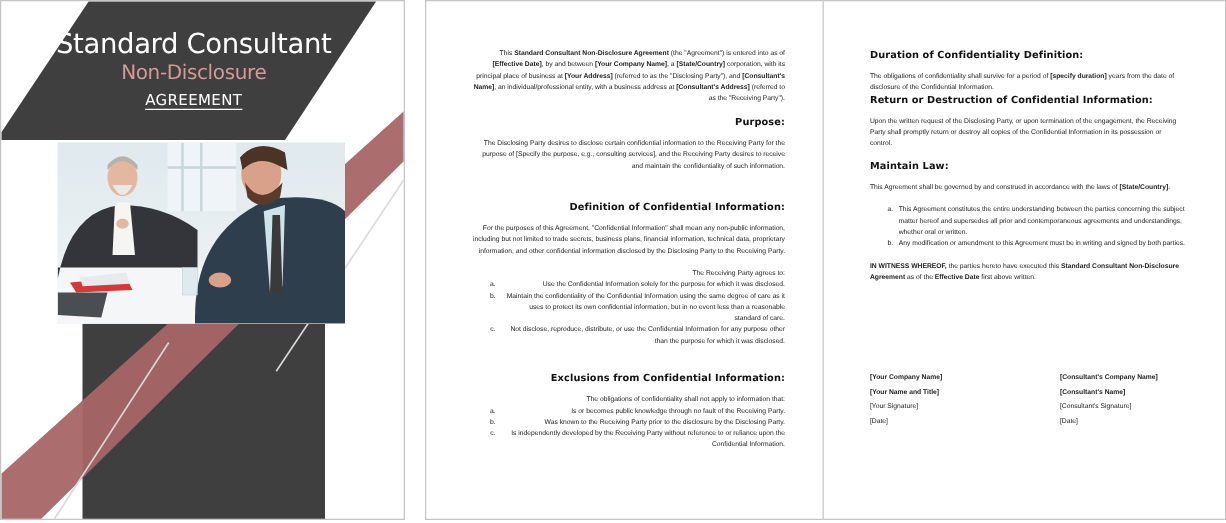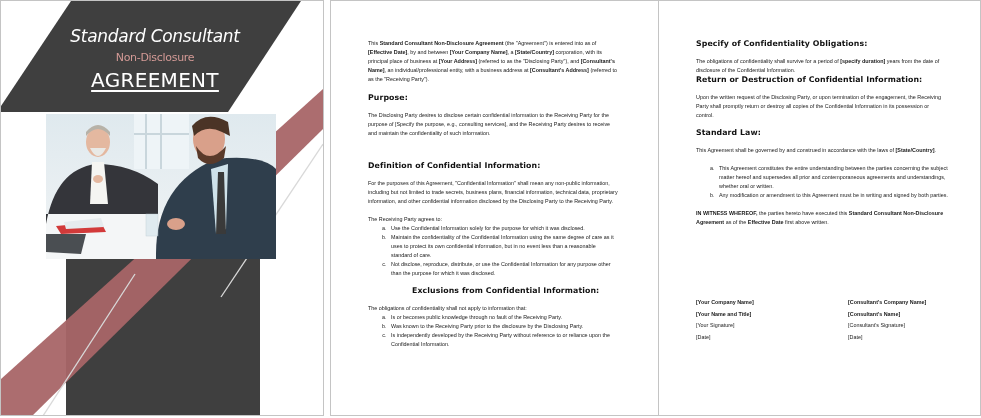--- a/index.html
+++ b/index.html
@@ -1,27 +1,27 @@
 <!DOCTYPE html>
 <html><head>
 <meta charset="utf-8">
 <style>
   html, body { margin:0; padding:0; }
   body { width:981px; height:418px; background:#ffffff; position:relative; overflow:hidden; font-family:"Liberation Sans", sans-serif; }
   .page { position:absolute; top:0; height:416px; background:#fff; border:1px solid #c4c4c4; overflow:hidden; box-sizing:border-box; }
   #p1 { left:0; width:324px; }
-  #p2 { left:330px; width:379px; }
+  #p2 { left:340px; width:379px;text-align:right; }
   #p3 { left:658px; width:323px; }
 
   
   .cover-svg { position:absolute; left:0; top:0; width:324px; height:418px; }
   .cover-title { position:absolute; left:40px; top:24px; width:228px; text-align:center; font-family:"DejaVu Sans", sans-serif; line-height:22px; }
-  .ct1 { color:#ffffff; font-size:17px; letter-spacing:-0.3px;font-style:italic; }
-  .ct2 { color:#d49a96; font-size:11px; letter-spacing:-0.3px; }
-  .ct3 { color:#ffffff; font-size:20px; text-decoration:underline; text-underline-offset:3px; letter-spacing:0.3px; }
+  .ct1 { color:#ffffff; font-size:22px; letter-spacing:-0.3px; }
+  .ct2 { color:#d49a96; font-size:16px; letter-spacing:-0.3px; }
+  .ct3 { color:#ffffff; font-size:12px; text-decoration:underline; text-underline-offset:3px; letter-spacing:0.3px; }
   .photo { position:absolute; left:45px; top:113px; width:230px; height:145px; overflow:hidden; background:linear-gradient(180deg,#dfe9ee 0%,#e9eff2 55%,#f3f5f6 100%); }
 
   
   .content { position:absolute; left:37px; top:38px; width:250px; color:#1a1a1a; }
   #p3 .content { top:38px; left:37px; width:252px; }
   .para { font-size:5.4px; line-height:9px; margin:0; }
   .para b { font-weight:bold; }
   .h { font-family:"DejaVu Sans", sans-serif; font-weight:bold; font-size:7.8px; margin:0; color:#111; letter-spacing:0.1px; }
   ol.list { margin:0; padding-left:20px; font-size:5.4px; line-height:9px; list-style:lower-alpha; }
   ol.list li { padding-left:3px; }
@@ -95,39 +95,39 @@
     <p class="h" style="margin-top:23px;">Definition of Confidential Information:</p>
     <p class="para" style="margin-top:9px;">For the purposes of this Agreement, "Confidential Information" shall mean any non-public information, including but not limited to trade secrets, business plans, financial information, technical data, proprietary information, and other confidential information disclosed by the Disclosing Party to the Receiving Party.</p>
 
     <p class="para" style="margin-top:9px;">The Receiving Party agrees to:</p>
     <ol class="list">
       <li>Use the Confidential Information solely for the purpose for which it was disclosed.</li>
       <li>Maintain the confidentiality of the Confidential Information using the same degree of care as it uses to protect its own confidential information, but in no event less than a reasonable standard of care.</li>
       <li>Not disclose, reproduce, distribute, or use the Confidential Information for any purpose other than the purpose for which it was disclosed.</li>
     </ol>
 
-    <p class="h" style="margin-top:8px;padding-left:44px;">Exclusions from Confidential Information:</p>
+    <p class="h" style="margin-top:20px;padding-left:44px;">Exclusions from Confidential Information:</p>
     <p class="para" style="margin-top:9px;">The obligations of confidentiality shall not apply to information that:</p>
     <ol class="list">
       <li>Is or becomes public knowledge through no fault of the Receiving Party.</li>
       <li>Was known to the Receiving Party prior to the disclosure by the Disclosing Party.</li>
       <li>Is independently developed by the Receiving Party without reference to or reliance upon the Confidential Information.</li>
     </ol>
   </div>
 </div>
 
 <div class="page" id="p3">
   <div class="content">
-    <p class="h">Specify of Confidentiality Obligations:</p>
+    <p class="h">Duration of Confidentiality Definition:</p>
     <p class="para" style="margin-top:9px;"><span>The obligations of confidentiality shall survive for a period of </span><b>[specify duration]</b><span> years from the date of disclosure of the Confidential Information.</span></p>
 
     <p class="h" style="margin-top:0;">Return or Destruction of Confidential Information:</p>
     <p class="para" style="margin-top:9px;">Upon the written request of the Disclosing Party, or upon termination of the engagement, the Receiving Party shall promptly return or destroy all copies of the Confidential Information in its possession or control.</p>
 
-    <p class="h" style="margin-top:8px;">Standard Law:</p>
+    <p class="h" style="margin-top:8px;">Maintain Law:</p>
     <p class="para" style="margin-top:9px;"><span>This Agreement shall be governed by and construed in accordance with the laws of </span><b>[State/Country]</b><span>.</span></p>
 
     <ol class="list" style="margin-top:9px;">
       <li>This Agreement constitutes the entire understanding between the parties concerning the subject matter hereof and supersedes all prior and contemporaneous agreements and understandings, whether oral or written.</li>
       <li>Any modification or amendment to this Agreement must be in writing and signed by both parties.</li>
     </ol>
 
     <p class="para" style="margin-top:9px;"><b>IN WITNESS WHEREOF,</b><span> the parties hereto have executed this </span><b>Standard Consultant Non-Disclosure Agreement</b><span> as of the </span><b>Effective Date</b><span> first above written.</span></p>
   </div>
 

